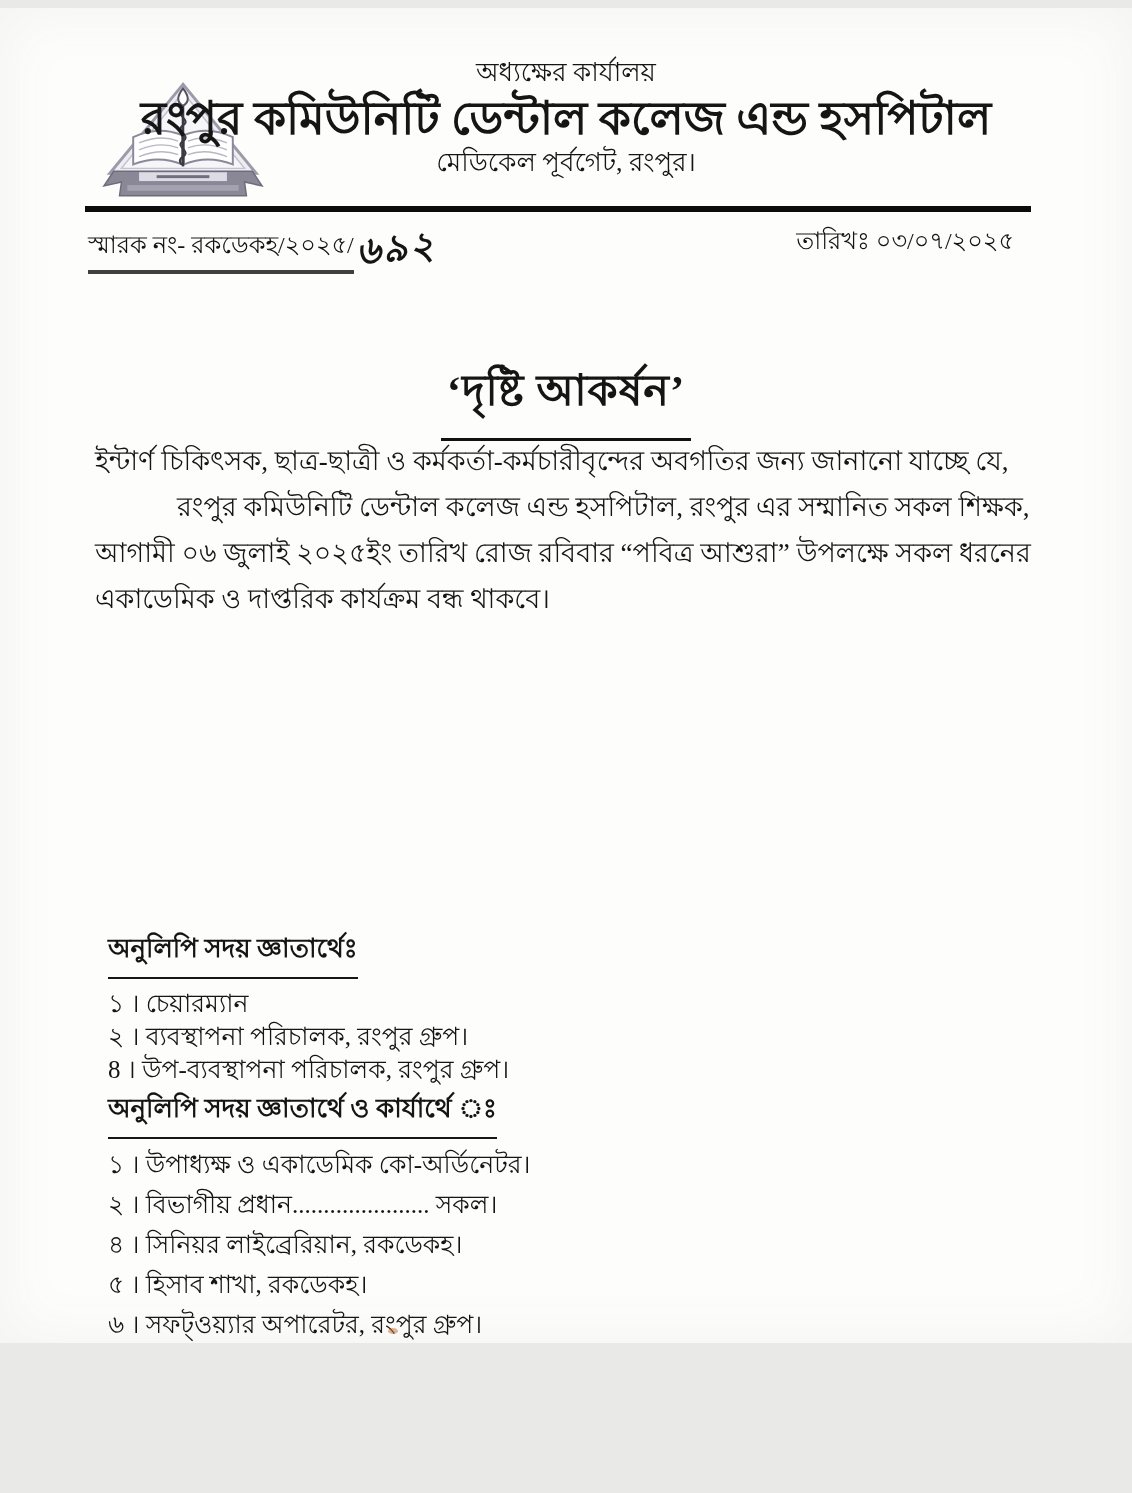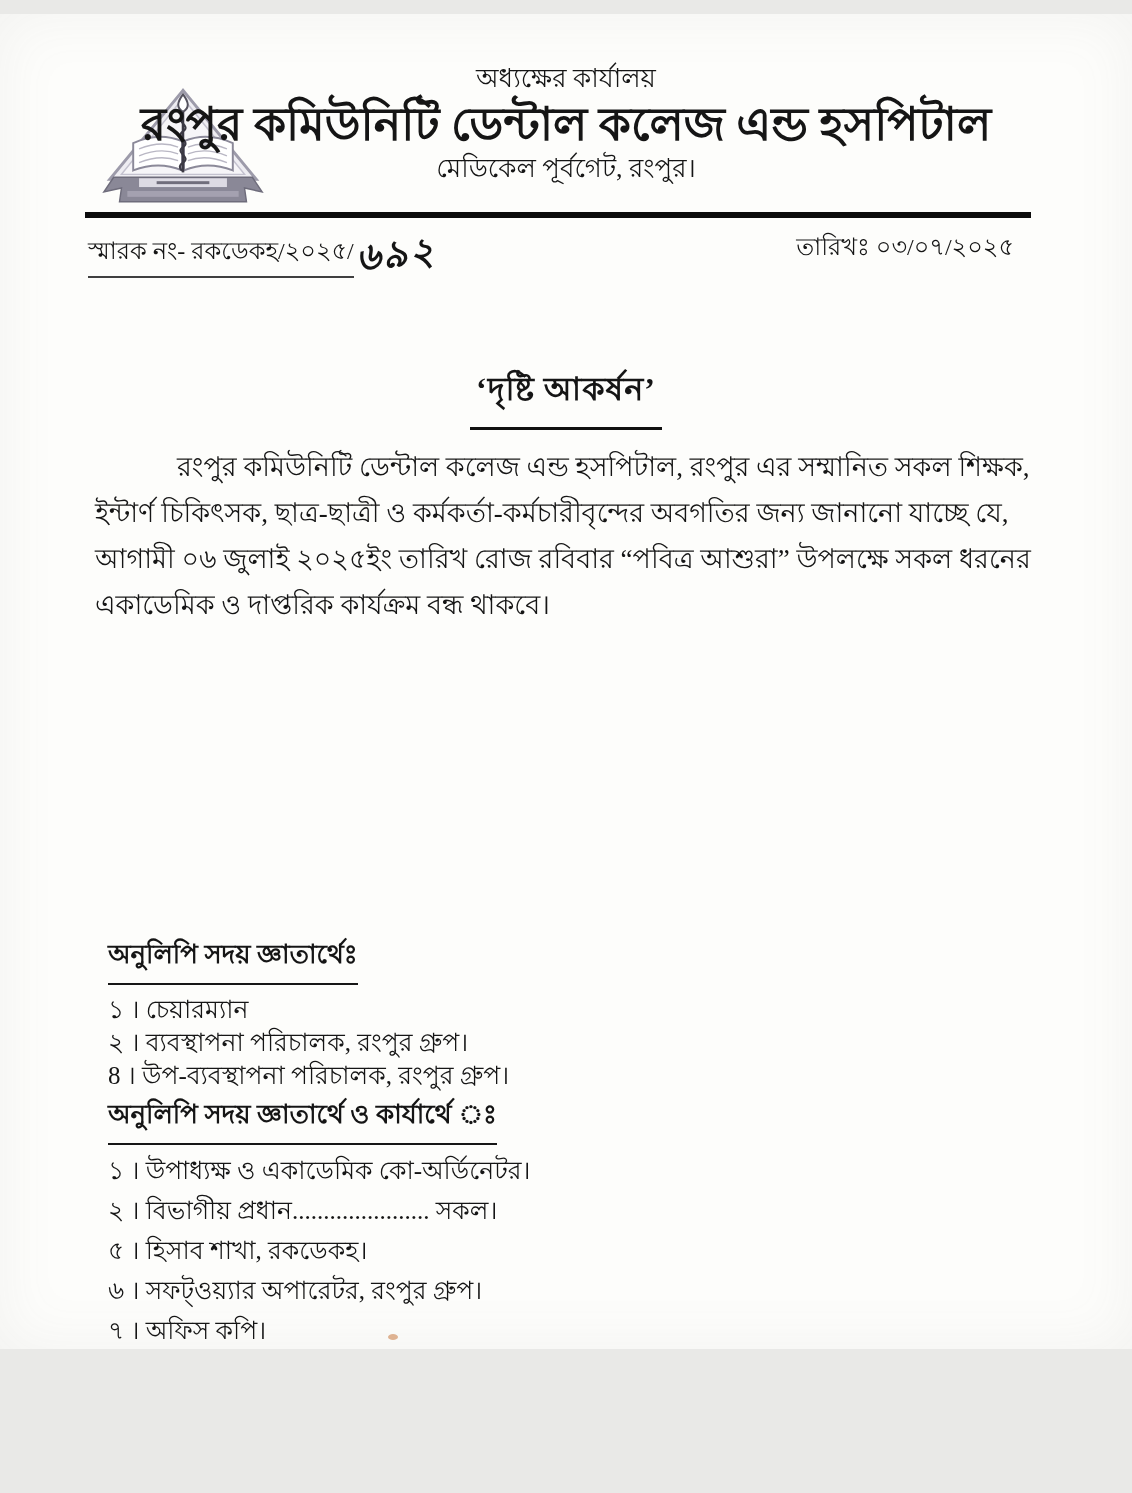--- a/index.html
+++ b/index.html
@@ -1,41 +1,41 @@
 <!DOCTYPE html>
 <html lang="bn"><head>
 <meta charset="utf-8">
 <style>
   html,body{margin:0;padding:0;background:#e9e9e7;}
   .page{
     position:relative;
     width:1132px;height:1335px;
-    margin:14px auto;
+    margin:8px auto;
     background:#fdfdfb;
     box-shadow:inset 0 0 60px rgba(120,120,110,0.08);
     font-family:"Liberation Serif","DejaVu Serif",serif;
     color:#151515;
     overflow:hidden;
   }
   
   .letterhead{position:absolute;left:0;right:0;top:48px;text-align:center;}
   .office-line{font-size:26px;line-height:34px;}
   .institution-line{font-size:46px;font-weight:700;line-height:46px;margin-top:6px;}
   .address-line{font-size:26px;line-height:34px;margin-top:4px;}
   .emblem{position:absolute;left:100px;top:70px;width:166px;height:128px;}
   .rule{position:absolute;left:85px;top:198px;width:946px;height:6px;background:#0c0c0c;}
   
   .memo-row{position:absolute;left:88px;top:210px;width:944px;height:50px;font-size:24px;}
-  .memo-label{display:inline-block;border-bottom:2px solid #404040;padding-bottom:4px;}
+  .memo-label{display:inline-block;border-bottom:4px solid #404040;padding-bottom:4px;}
   .memo-number{display:inline-block;font-size:38px;font-style:italic;font-weight:600;
     transform:rotate(-5deg);vertical-align:-8px;margin-left:2px;letter-spacing:2px;}
   .memo-date{position:absolute;right:18px;top:4px;font-size:24px;}
   
   .notice-title-wrap{position:absolute;left:0;right:0;top:350px;text-align:center;}
-  .notice-title{display:inline-block;font-size:32px;font-weight:700;letter-spacing:1px;
+  .notice-title{display:inline-block;font-size:43px;font-weight:700;letter-spacing:1px;
     border-bottom:3px solid #111;padding:0 6px 9px 6px;text-align:center;}
   
   .body-par{position:absolute;left:95px;top:430px;width:958px;font-size:27px;line-height:46px;}
   .body-line{display:block;}
   .body-line.first{text-indent:82px;}
   
   .sig-block{position:absolute;left:640px;top:848px;width:420px;text-align:center;}
   .sig-scribble{display:block;margin:0 auto 2px 128px;}
   .sig-name{font-size:25px;line-height:34px;}
   .sig-designation{font-size:25px;line-height:34px;margin-top:4px;}
@@ -89,41 +89,42 @@
   <div class="memo-row">
     <span class="memo-label">স্মারক নং- রকডেকহ/২০২৫/</span><span class="memo-number">৬৯২</span>
     <span class="memo-date">তারিখঃ ০৩/০৭/২০২৫</span>
   </div>
 
   <div class="notice-title-wrap">
     <span class="notice-title">‘দৃষ্টি আকর্ষন’</span>
   </div>
 
   <div class="body-par">
+    <span class="body-line">ইন্টার্ণ চিকিৎসক, ছাত্র-ছাত্রী ও কর্মকর্তা-কর্মচারীবৃন্দের অবগতির জন্য জানানো যাচ্ছে যে,</span>
     <span class="body-line first">রংপুর কমিউনিটি ডেন্টাল কলেজ এন্ড হসপিটাল, রংপুর এর সম্মানিত সকল শিক্ষক,</span>
-    <span class="body-line">ইন্টার্ণ চিকিৎসক, ছাত্র-ছাত্রী ও কর্মকর্তা-কর্মচারীবৃন্দের অবগতির জন্য জানানো যাচ্ছে যে,</span>
     <span class="body-line">আগামী ০৬ জুলাই ২০২৫ইং তারিখ রোজ রবিবার “পবিত্র আশুরা” উপলক্ষে সকল ধরনের</span>
     <span class="body-line">একাডেমিক ও দাপ্তরিক কার্যক্রম বন্ধ থাকবে।</span>
   </div>
 
 
   <div class="copy-list-1">
     <span class="copy-heading">অনুলিপি সদয় জ্ঞাতার্থেঃ</span>
     <ul class="copy-items">
       <li>১ । চেয়ারম্যান</li>
       <li>২ । ব্যবস্থাপনা পরিচালক, রংপুর গ্রুপ।</li>
       <li>8 । উপ-ব্যবস্থাপনা পরিচালক, রংপুর গ্রুপ।</li>
     </ul>
   </div>
 
   <div class="copy-list-2">
     <span class="copy-heading">অনুলিপি সদয় জ্ঞাতার্থে ও কার্যার্থে ঃ</span>
     <ul class="copy-items">
       <li>১ । উপাধ্যক্ষ ও একাডেমিক কো-অর্ডিনেটর।</li>
       <li>২ । বিভাগীয় প্রধান...................... সকল।</li>
+      <li>৪ । সিনিয়র লাইব্রেরিয়ান, রকডেকহ।</li>
       <li>৫ । হিসাব শাখা, রকডেকহ।</li>
       <li>৬ । সফট্‌ওয়্যার অপারেটর, রংপুর গ্রুপ।</li>
       <li>৭ । অফিস কপি।</li>
     </ul>
   </div>
 
   <div class="speck"></div>
 
 </div>
 

